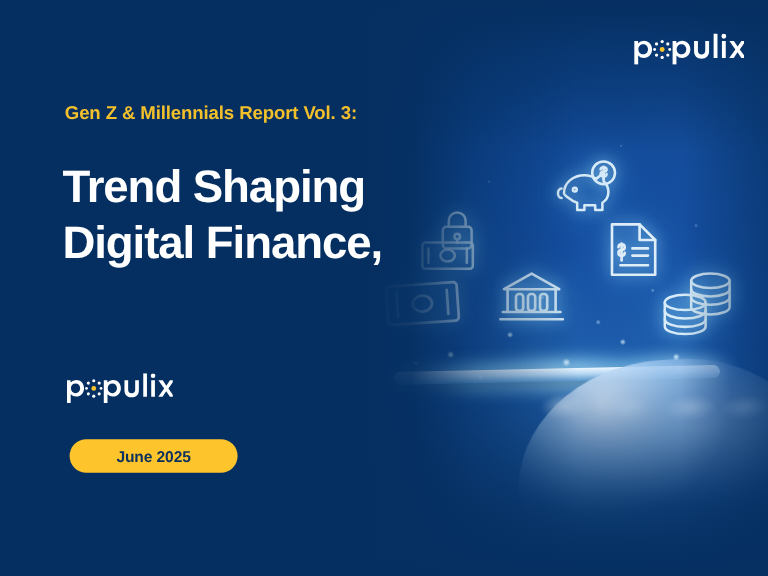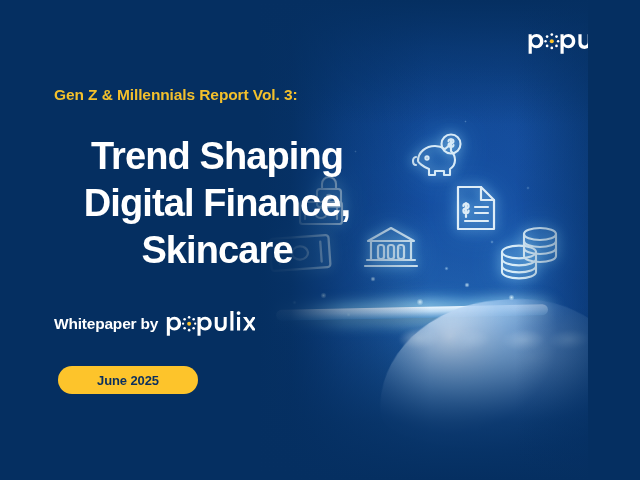--- a/index.html
+++ b/index.html
@@ -11,25 +11,24 @@
   body {
     width: 640px;
     height: 480px;
     overflow: hidden;
     font-family: "Liberation Sans", sans-serif;
     -webkit-font-smoothing: antialiased;
   }
 
   .cover {
     position: relative;
-    width: 588px;
+    width: 640px;
     height: 480px;
     background: #052f61;
     overflow: hidden;
-    text-align: center;
   }
 
   
   .hero {
     position: absolute;
     top: 0;
     right: 0;
     width: 330px;
     height: 480px;
     overflow: hidden;
@@ -342,25 +341,23 @@
     </svg>
   </div>
 
   <div class="content">
 
     <div class="eyebrow">Gen Z &amp; Millennials Report Vol. 3:</div>
 
     <h1 class="headline">
       <span class="hl-line">Trend Shaping</span>
       <span class="hl-line">Digital Finance,</span>
-      <span class="hl-line">Skincare</span>
     </h1>
 
     <div class="byline">
-      <span class="byline-text">Whitepaper by</span>
       <span class="wordmark">
         <svg class="wm-svg" width="90" height="25" viewBox="0 0 93 26" aria-hidden="true">
           <g fill="#ffffff">
             <path d="M1.6 6.2h3.1v1.9a6.3 6.3 0 0 1 4.9-2.2c3.9 0 6.8 3 6.8 7.2s-2.9 7.2-6.8 7.2a6.3 6.3 0 0 1-4.8-2.1v7.6H1.6V6.2zm7.4 11.1c2.3 0 4-1.7 4-4.2s-1.7-4.2-4-4.2-4 1.7-4 4.2 1.7 4.2 4 4.2z"></path>
             <path d="M33.5 6.2h3.1v1.9a6.3 6.3 0 0 1 4.9-2.2c3.9 0 6.8 3 6.8 7.2s-2.9 7.2-6.8 7.2a6.3 6.3 0 0 1-4.8-2.1v7.6h-3.2V6.2zm7.4 11.1c2.3 0 4-1.7 4-4.2s-1.7-4.2-4-4.2-4 1.7-4 4.2 1.7 4.2 4 4.2z"></path>
             <path d="M51.4 14.7V6.2h3.2v8.1c0 2 1.2 3.1 3 3.1s3.1-1.1 3.1-3.1V6.2h3.2v8.5c0 3.8-2.5 6.2-6.3 6.2s-6.2-2.4-6.2-6.2z"></path>
             <path d="M67.7 0h3.2v20.4h-3.2z"></path>
             <path d="M74.6 6.2h3.2v14.2h-3.2V6.2zm1.6-6a2 2 0 1 1 0 4 2 2 0 0 1 0-4z"></path>
             <path d="M80.8 6.2h3.8l3.1 4.6 3.1-4.6h3.7l-5 7 5.1 7.2h-3.8l-3.2-4.8-3.2 4.8h-3.7l5.1-7.2-5-7z"></path>
           </g>

